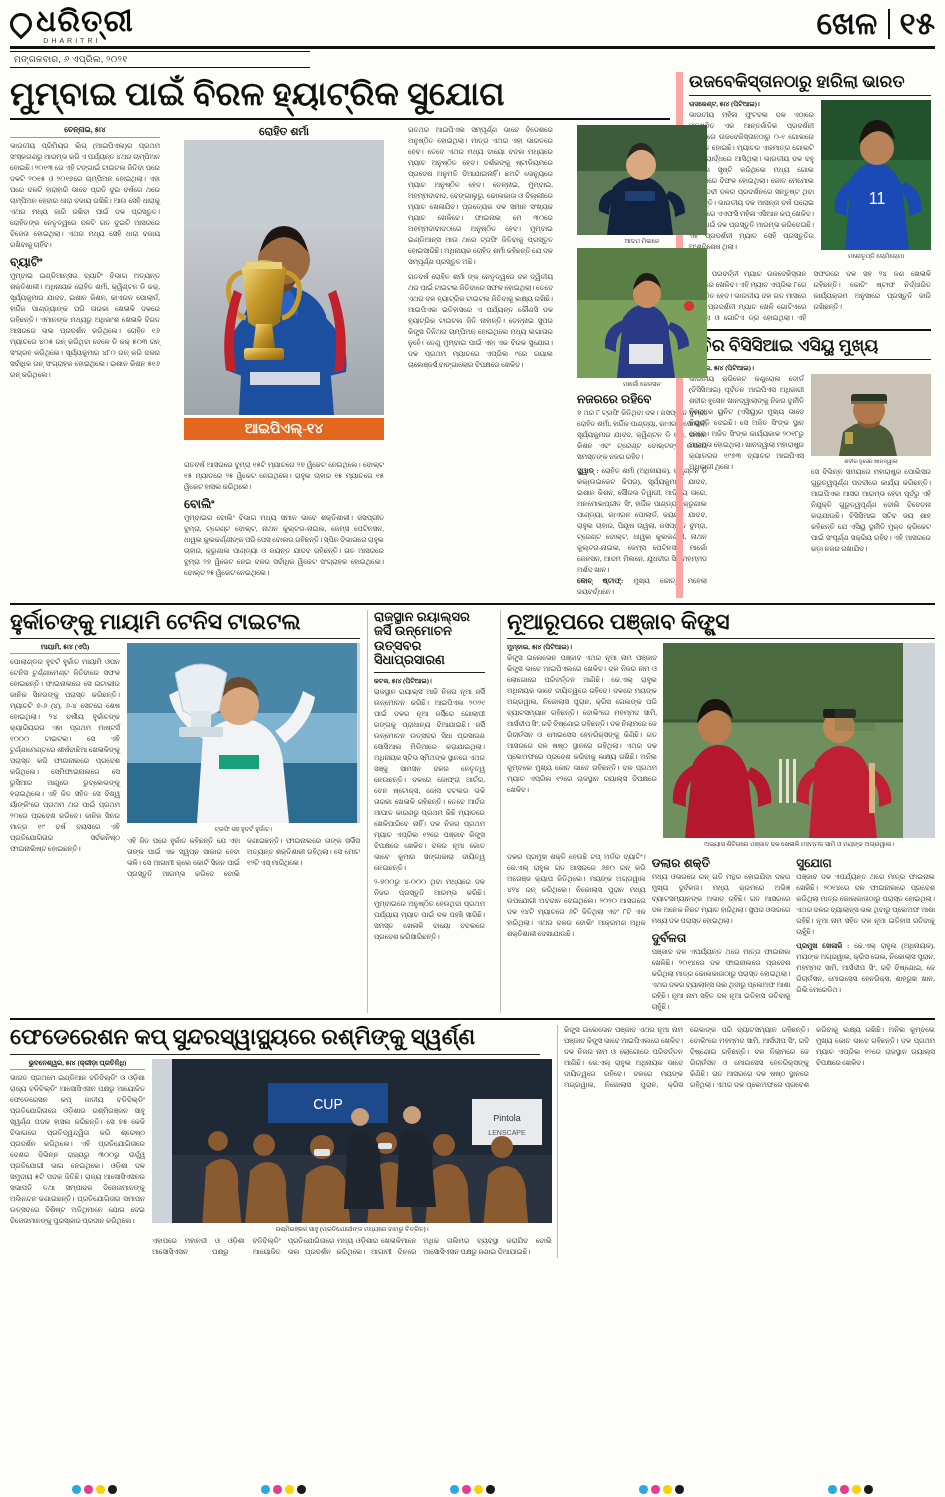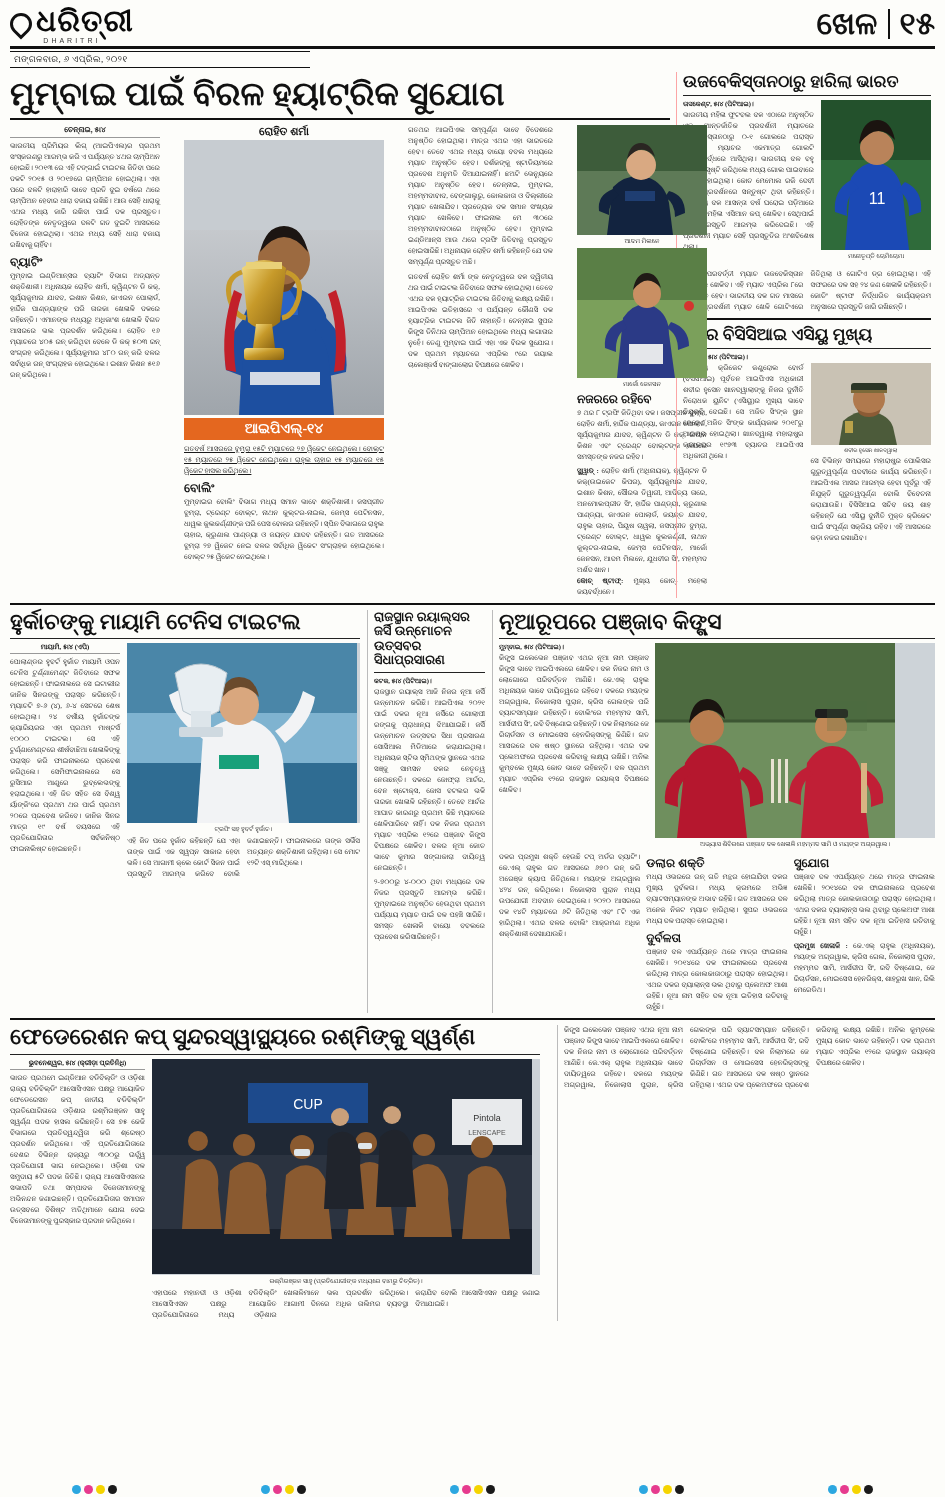--- a/index.html
+++ b/index.html
@@ -72,21 +72,21 @@
   .caption { font-size: 6.4px; text-align:center; color:#222; padding:2px 1px 0; }
   .rule { border-top:1px solid #222; margin:4px 0; }
   .rule-thick { border-top:2px solid #111; margin:5px 0; }
 
   
   .photo { position:relative; overflow:hidden; background:#cdd3d8; }
 
   
   .top-area { display:flex; gap:6px; margin-top:4px; }
   .left-block { width: 660px; }
-  .right-block { width: 255px; border-left:1px solid #fca5a5; padding-left:6px; }
+  .right-block { width: 255px; border-left:7px solid #fca5a5; padding-left:6px; }
 
   .cols3 { display:flex; gap:24px; }
   .cols2 { display:flex; gap:7px; }
   .col { flex:1; }
 
   .ipl-badge {
     background:#e4671f; color:#fff; font-family:"Liberation Serif",serif;
     font-weight:bold; font-size:14px; text-align:center; padding:3px 0;
     margin-top:3px;
   }
@@ -168,21 +168,21 @@
                 <rect x="4" y="4" width="36" height="7" fill="#e9d178"></rect>
               </g>
 
               <path d="M50 150 q-14 40 -8 80 l10 2 q-6 -42 6 -78Z" fill="#c2202a"></path>
               <path d="M152 150 q14 40 8 80 l-10 2 q6 -42 -6 -78Z" fill="#c2202a"></path>
 
               <rect x="66" y="232" width="70" height="13" fill="#e9e9ec" opacity=".9"></rect>
             </svg>
           </div>
           <div class="ipl-badge odia">ଆଇପିଏଲ୍-୧୪</div>
-          <div class="body-col odia" style="margin-top:4px;text-decoration:underline;">ଗତବର୍ଷ ଆସରରେ ବୁମ୍ରା ୧୫ଟି ମ୍ୟାଚରେ ୨୭ ୱିକେଟ ନେଇଥିଲେ। ବୋଲ୍ଟ ୧୫ ମ୍ୟାଚରେ ୨୫ ୱିକେଟ ନେଇଥିଲେ। ରାହୁଲ ଚାହାର ୧୫ ମ୍ୟାଚରେ ୧୫ ୱିକେଟ ହାସଲ କରିଥିଲେ।</div>
+          <div class="body-col odia" style="margin-top:20px;">ଗତବର୍ଷ ଆସରରେ ବୁମ୍ରା ୧୫ଟି ମ୍ୟାଚରେ ୨୭ ୱିକେଟ ନେଇଥିଲେ। ବୋଲ୍ଟ ୧୫ ମ୍ୟାଚରେ ୨୫ ୱିକେଟ ନେଇଥିଲେ। ରାହୁଲ ଚାହାର ୧୫ ମ୍ୟାଚରେ ୧୫ ୱିକେଟ ହାସଲ କରିଥିଲେ।</div>
           <div class="subhead odia">ବୋଲିଂ</div>
           <div class="body-col odia">ମୁମ୍ବାଇର ବୋଲିଂ ବିଭାଗ ମଧ୍ୟ ସମାନ ଭାବେ ଶକ୍ତିଶାଳୀ। ଜସପ୍ରୀତ ବୁମ୍ରା, ଟ୍ରେଣ୍ଟ ବୋଲ୍ଟ, ନାଥନ କୁଲ୍ଟର-ନାଇଲ, ଜେମ୍ସ ପେଟିନସନ, ଧାୱଲ କୁଲକର୍ଣ୍ଣୀଙ୍କ ପରି ପେସ ବୋଲର ରହିଛନ୍ତି। ସ୍ପିନ ବିଭାଗରେ ରାହୁଲ ଚାହାର, କ୍ରୁଣାଲ ପାଣ୍ଡ୍ୟା ଓ ଜୟନ୍ତ ଯାଦବ ରହିଛନ୍ତି। ଗତ ଆସରରେ ବୁମ୍ରା ୨୭ ୱିକେଟ ନେଇ ଦଳର ସର୍ବାଧିକ ୱିକେଟ ସଂଗ୍ରାହକ ହୋଇଥିଲେ। ବୋଲ୍ଟ ୨୫ ୱିକେଟ ନେଇଥିଲେ।</div>
         </div>
 
         <div class="col" style="width:145px; flex:0 0 145px;">
           <div class="body-col odia">ଗତଥର ଆଇପିଏଲ ସମ୍ପୂର୍ଣ୍ଣ ଭାବେ ବିଦେଶରେ ଅନୁଷ୍ଠିତ ହୋଇଥିଲା। ମାତ୍ର ଏଥର ଏହା ଭାରତରେ ହେବ। ତେବେ ଏଥର ମଧ୍ୟ ବାୟୋ ବବଲ ମଧ୍ୟରେ ମ୍ୟାଚ ଅନୁଷ୍ଠିତ ହେବ। ଦର୍ଶକଙ୍କୁ ଷ୍ଟାଡିୟମରେ ପ୍ରବେଶ ଅନୁମତି ଦିଆଯାଇନାହିଁ। ଛଅଟି ଭେନ୍ୟୁରେ ମ୍ୟାଚ ଅନୁଷ୍ଠିତ ହେବ। ଚେନ୍ନାଇ, ମୁମ୍ବାଇ, ଅହମ୍ମଦାବାଦ, ବେଙ୍ଗାଲୁରୁ, କୋଲକାତା ଓ ଦିଲ୍ଲୀରେ ମ୍ୟାଚ ଖେଳାଯିବ। ପ୍ରତ୍ୟେକ ଦଳ ସମାନ ସଂଖ୍ୟକ ମ୍ୟାଚ ଖେଳିବେ। ଫାଇନାଲ ମେ ୩୦ରେ ଅହମ୍ମଦାବାଦଠାରେ ଅନୁଷ୍ଠିତ ହେବ। ମୁମ୍ବାଇ ଇଣ୍ଡିଆନ୍ସ ଆଉ ଥରେ ଟ୍ରଫି ଜିତିବାକୁ ପ୍ରସ୍ତୁତ ହୋଇସାରିଛି। ଅଧିନାୟକ ରୋହିତ ଶର୍ମା କହିଛନ୍ତି ଯେ ଦଳ ସମ୍ପୂର୍ଣ୍ଣ ପ୍ରସ୍ତୁତ ଅଛି।</div>
           <div class="body-col odia" style="margin-top:4px;">ଗତବର୍ଷ ରୋହିତ ଶର୍ମା ଙ୍କ ନେତୃତ୍ୱରେ ଦଳ ଦ୍ୱିତୀୟ ଥର ପାଇଁ ଟାଇଟଲ ଜିତିବାରେ ସଫଳ ହୋଇଥିଲା। ତେବେ ଏଥର ଦଳ ହ୍ୟାଟ୍ରିକ ଟାଇଟଲ ଜିତିବାକୁ ଲକ୍ଷ୍ୟ ରଖିଛି। ଆଇପିଏଲ ଇତିହାସରେ ଏ ପର୍ଯ୍ୟନ୍ତ କୌଣସି ଦଳ ହ୍ୟାଟ୍ରିକ ଟାଇଟଲ ଜିତି ନାହାନ୍ତି। ଚେନ୍ନାଇ ସୁପର କିଙ୍ଗ୍ସ ତିନିଥର ଚାମ୍ପିଅନ ହୋଇଥିଲେ ମଧ୍ୟ ଲଗାତାର ନୁହେଁ। ତେଣୁ ମୁମ୍ବାଇ ପାଇଁ ଏହା ଏକ ବିରଳ ସୁଯୋଗ। ଦଳ ପ୍ରଥମ ମ୍ୟାଚରେ ଏପ୍ରିଲ ୯ରେ ରୟାଲ ଚାଲେଞ୍ଜର୍ସ ବାଙ୍ଗାଲୋର ବିପକ୍ଷରେ ଖେଳିବ।</div>
         </div>
 
         <div class="col" style="width:130px; flex:0 0 130px;">
@@ -329,21 +329,21 @@
     <div style="width:118px; border-left:1px solid #bbb; padding-left:6px;">
       <div class="headline h-sm odia">ରାଜସ୍ଥାନ ରୟାଲ୍ସର</div>
       <div class="headline h-sm odia">ଜର୍ସି ଉନ୍ମୋଚନ</div>
       <div class="headline h-sm odia">ଉତ୍ସବର ସିଧାପ୍ରସାରଣ</div>
       <div class="rule"></div>
       <div style="font-size:6.6px;font-weight:bold;margin-bottom:2px;" class="odia">କଟକ, ୫ା୪ (ପିଟିଆଇ)।</div>
       <div class="body-col odia">ରାଜସ୍ଥାନ ରୟାଲ୍ସ ଆଜି ନିଜର ନୂଆ ଜର୍ସି ଉନ୍ମୋଚନ କରିଛି। ଆଇପିଏଲ ୨୦୨୧ ପାଇଁ ଦଳର ନୂଆ ଜର୍ସିରେ ଗୋଲାପୀ ରଙ୍ଗକୁ ପ୍ରାଧାନ୍ୟ ଦିଆଯାଇଛି। ଜର୍ସି ଉନ୍ମୋଚନ ଉତ୍ସବର ସିଧା ପ୍ରସାରଣ ସୋସିଆଲ ମିଡିଆରେ କରାଯାଇଥିଲା। ଅଧିନାୟକ ସ୍ଟିଭ ସ୍ମିଥଙ୍କ ସ୍ଥାନରେ ଏଥର ସଞ୍ଜୁ ସାମସନ ଦଳର ନେତୃତ୍ୱ ନେଉଛନ୍ତି। ଦଳରେ ଜୋଫ୍ରା ଆର୍ଚର, ବେନ ଷ୍ଟୋକ୍ସ, ଜୋସ ବଟଲର ଭଳି ତାରକା ଖେଳାଳି ରହିଛନ୍ତି। ତେବେ ଆର୍ଚର ଆଘାତ କାରଣରୁ ପ୍ରଥମ କିଛି ମ୍ୟାଚରେ ଖେଳିପାରିବେ ନାହିଁ। ଦଳ ନିଜର ପ୍ରଥମ ମ୍ୟାଚ ଏପ୍ରିଲ ୧୨ରେ ପଞ୍ଜାବ କିଙ୍ଗ୍ସ ବିପକ୍ଷରେ ଖେଳିବ। ଦଳର ନୂଆ କୋଚ ଭାବେ କୁମାର ସଙ୍ଗାକାରା ଦାୟିତ୍ୱ ନେଇଛନ୍ତି।</div>
       <div class="body-col odia" style="margin-top:3px;">୨-୭୦୦ରୁ ୪-୦୦୦ ଥିବା ମଧ୍ୟରେ ଦଳ ନିଜର ପ୍ରସ୍ତୁତି ଆରମ୍ଭ କରିଛି। ମୁମ୍ବାଇରେ ଅନୁଷ୍ଠିତ ହେଉଥିବା ପ୍ରଥମ ପର୍ଯ୍ୟାୟ ମ୍ୟାଚ ପାଇଁ ଦଳ ପହଞ୍ଚି ସାରିଛି। ସମସ୍ତ ଖେଳାଳି ବାୟୋ ବବଲରେ ପ୍ରବେଶ କରିସାରିଛନ୍ତି।</div>
     </div>
 
-    <div style="flex:1; border-left:1px solid #bbb; padding-left:6px;">
+    <div style="flex:1; border-left:1px solid #bbb; padding-left:6px;margin-left:8px;">
       <div class="headline h-lg odia">ନୂଆରୂପରେ ପଞ୍ଜାବ କିଙ୍ଗ୍ସ</div>
       <div class="rule"></div>
       <div style="display:flex;gap:6px;align-items:flex-start;">
         <div style="flex:0 0 150px;">
           <div style="font-size:6.6px;font-weight:bold;margin-bottom:2px;" class="odia">ମୁମ୍ବାଇ, ୫ା୪ (ପିଟିଆଇ)।</div>
           <div class="body-col odia">କିଙ୍ଗ୍ସ ଇଲେଭେନ ପଞ୍ଜାବ ଏଥର ନୂଆ ନାମ ପଞ୍ଜାବ କିଙ୍ଗ୍ସ ଭାବେ ଆଇପିଏଲରେ ଖେଳିବ। ଦଳ ନିଜର ନାମ ଓ ଲୋଗୋରେ ପରିବର୍ତ୍ତନ ଆଣିଛି। କେ.ଏଲ୍ ରାହୁଲ ଅଧିନାୟକ ଭାବେ ଦାୟିତ୍ୱରେ ରହିବେ। ଦଳରେ ମୟଙ୍କ ଅଗ୍ରୱାଲ, ନିକୋଲାସ ପୁରାନ, କ୍ରିସ ଗେଲଙ୍କ ପରି ବ୍ୟାଟସମ୍ୟାନ ରହିଛନ୍ତି। ବୋଲିଂରେ ମହମ୍ମଦ ସାମି, ଆର୍ସଦୀପ ସିଂ, ରବି ବିଷ୍ଣୋଇ ରହିଛନ୍ତି। ଦଳ ନିଲାମରେ ଜେ ରିଚାର୍ଡସନ ଓ ମୋଇସେସ ହେନରିକ୍ସଙ୍କୁ କିଣିଛି। ଗତ ଆସରରେ ଦଳ ଷଷ୍ଠ ସ୍ଥାନରେ ରହିଥିଲା। ଏଥର ଦଳ ପ୍ଲେଅଫରେ ପ୍ରବେଶ କରିବାକୁ ଲକ୍ଷ୍ୟ ରଖିଛି। ଅନିଲ କୁମ୍ବଲେ ମୁଖ୍ୟ କୋଚ ଭାବେ ରହିଛନ୍ତି। ଦଳ ପ୍ରଥମ ମ୍ୟାଚ ଏପ୍ରିଲ ୧୨ରେ ରାଜସ୍ଥାନ ରୟାଲ୍ସ ବିପକ୍ଷରେ ଖେଳିବ।</div>
         </div>
         <div style="flex:1;">
           <div class="photo" style="height:195px;">
             <svg viewBox="0 0 240 195" width="240" height="195" preserveAspectRatio="none">
@@ -401,21 +401,21 @@
   <div style="display:flex; gap:17px;">
     <div style="width:530px;">
       <div class="headline h-lg odia">ଫେଡେରେଶନ କପ୍ ସୁନ୍ଦରସ୍ୱାସ୍ଥ୍ୟରେ ରଶ୍ମିଙ୍କୁ ସ୍ୱର୍ଣ୍ଣ</div>
       <div class="rule"></div>
       <div style="display:flex;gap:7px;align-items:flex-start;">
         <div style="flex:0 0 135px;">
           <div class="byline odia" style="font-size:6.8px;">ଭୁବନେଶ୍ୱର, ୫ା୪ (କ୍ରୀଡ଼ା ପ୍ରତିନିଧି)</div>
           <div class="body-col odia">ଭାରତ ପ୍ରଥମେ ଇଣ୍ଡିଆନ ବଡିବିଲ୍ଡିଂ ଓ ଓଡ଼ିଶା ରାଜ୍ୟ ବଡିବିଲ୍ଡିଂ ଆସୋସିଏସନ ପକ୍ଷରୁ ଆୟୋଜିତ ଫେଡେରେସନ କପ୍ ଜାତୀୟ ବଡିବିଲ୍ଡିଂ ପ୍ରତିଯୋଗିତାରେ ଓଡ଼ିଶାର ରଶ୍ମିରଞ୍ଜନ ସାହୁ ସ୍ୱର୍ଣ୍ଣ ପଦକ ହାସଲ କରିଛନ୍ତି। ସେ ୭୫ କେଜି ବିଭାଗରେ ପ୍ରତିଦ୍ୱନ୍ଦ୍ୱିତା କରି ଶ୍ରେଷ୍ଠ ପ୍ରଦର୍ଶନ କରିଥିଲେ। ଏହି ପ୍ରତିଯୋଗିତାରେ ଦେଶର ବିଭିନ୍ନ ରାଜ୍ୟରୁ ୩୦୦ରୁ ଊର୍ଦ୍ଧ୍ୱ ପ୍ରତିଯୋଗୀ ଭାଗ ନେଇଥିଲେ। ଓଡ଼ିଶା ଦଳ ସମୁଦାୟ ୫ଟି ପଦକ ଜିତିଛି। ରାଜ୍ୟ ଆସୋସିଏସନର ସଭାପତି ତଥା ସମ୍ପାଦକ ବିଜେତାମାନଙ୍କୁ ଅଭିନନ୍ଦନ ଜଣାଇଛନ୍ତି। ପ୍ରତିଯୋଗିତାର ସମାପନ ଉତ୍ସବରେ ବିଶିଷ୍ଟ ଅତିଥିମାନେ ଯୋଗ ଦେଇ ବିଜେତାମାନଙ୍କୁ ପୁରସ୍କାର ପ୍ରଦାନ କରିଥିଲେ।</div>
         </div>
         <div style="flex:1;">
-          <div class="photo" style="height:216px;">
+          <div class="photo" style="height:164px;padding-left:20px;">
             <svg viewBox="0 0 380 215" width="380" height="215" preserveAspectRatio="none">
               <rect width="380" height="215" fill="#2b3340"></rect>
               <rect y="0" width="380" height="96" fill="#1f2835"></rect>
               <rect y="170" width="380" height="45" fill="#1a212c"></rect>
 
               <rect x="96" y="24" width="120" height="40" fill="#1d4a8c"></rect>
               <text x="156" y="50" font-size="14" fill="#fff" text-anchor="middle" font-family="Liberation Sans, sans-serif">CUP</text>
               <rect x="300" y="40" width="70" height="46" fill="#e8eaec"></rect>
               <text x="335" y="62" font-size="9" fill="#333" text-anchor="middle" font-family="Liberation Sans, sans-serif">Pintola</text>
               <text x="335" y="76" font-size="7" fill="#555" text-anchor="middle" font-family="Liberation Sans, sans-serif">LENSCAPE</text>

